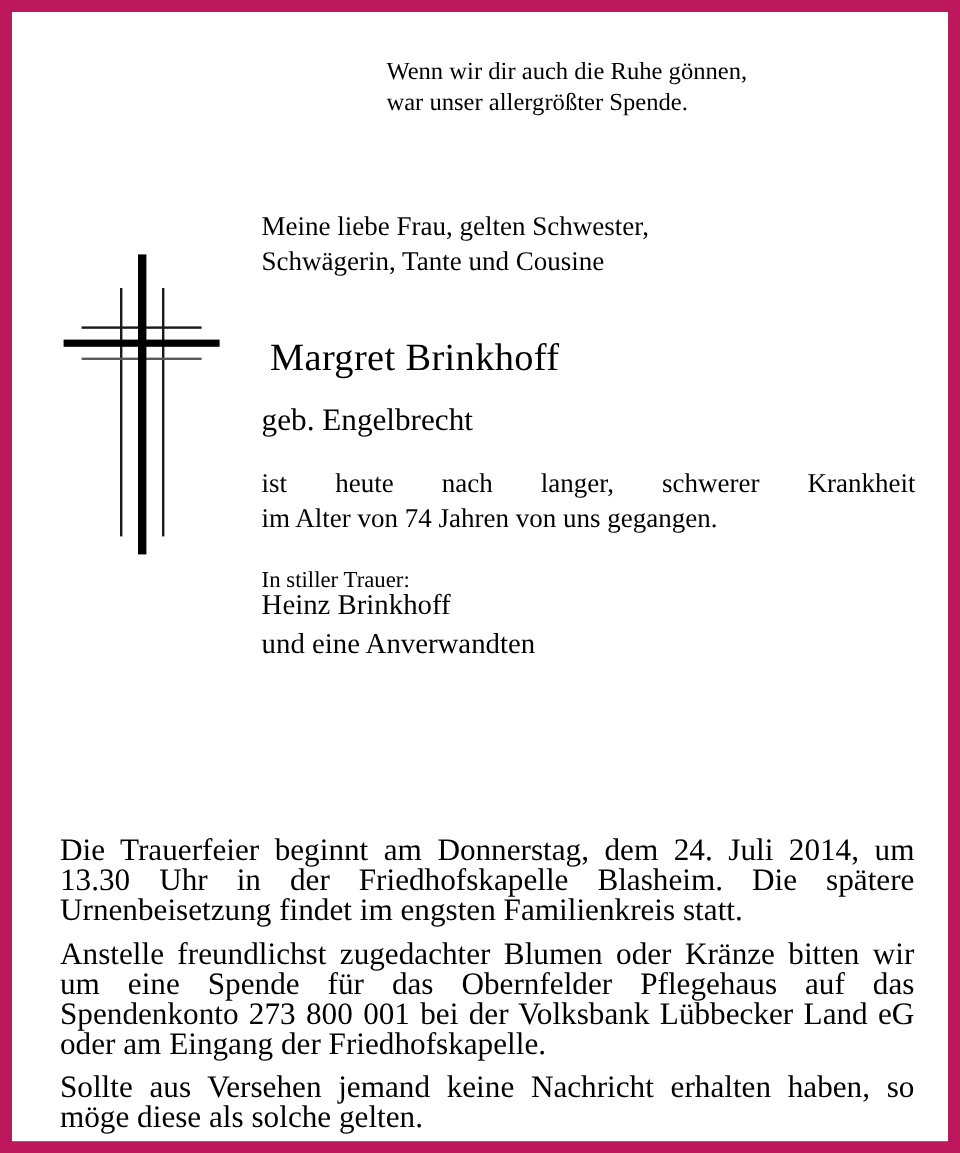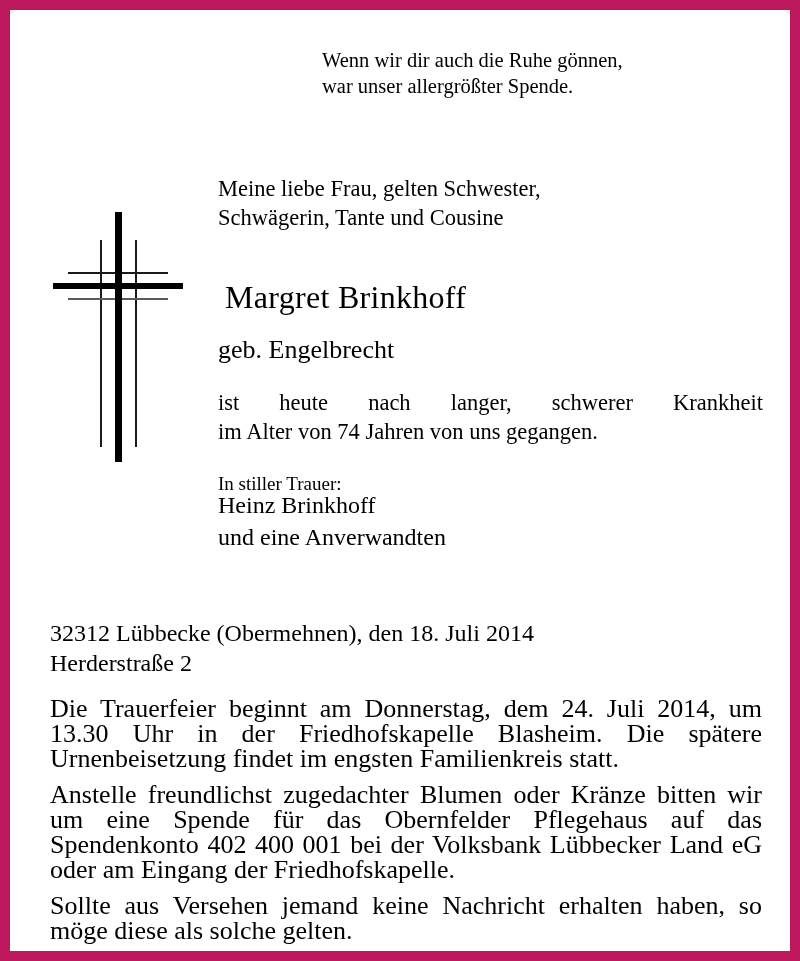--- a/index.html
+++ b/index.html
@@ -210,25 +210,21 @@
       <div class="j">ist heute nach langer, schwerer Krankheit</div>
       <div class="l">im Alter von 74 Jahren von uns gegangen.</div>
     </div>
 
     <div class="mourn-head">In stiller Trauer:</div>
     <div class="mourners">
       <div>Heinz Brinkhoff</div>
       <div>und eine Anverwandten</div>
     </div>
 
-    <div class="address">
-      <div>32312 Lübbecke (Obermehnen), den 18. Juli 2014</div>
-      <div>Herderstraße 2</div>
-    </div>
 
     <div class="fineprint">
       <p>Die Trauerfeier beginnt am Donnerstag, dem 24. Juli 2014, um 13.30 Uhr in der Friedhofskapelle Blasheim. Die spätere Urnenbeisetzung findet im engsten Familienkreis statt.</p>
-      <p>Anstelle freundlichst zugedachter Blumen oder Kränze bitten wir um eine Spende für das Obernfelder Pflegehaus auf das Spendenkonto 402 400 001 bei der Volksbank Lübbecker Land eG oder am Eingang der Friedhofskapelle.</p>
+      <p>Anstelle freundlichst zugedachter Blumen oder Kränze bitten wir um eine Spende für das Obernfelder Pflegehaus auf das Spendenkonto 273 800 001 bei der Volksbank Lübbecker Land eG oder am Eingang der Friedhofskapelle.</p>
       <p>Sollte aus Versehen jemand keine Nachricht erhalten haben, so möge diese als solche gelten.</p>
     </div>
 
   </div>
 </div>
 
 </body></html>

